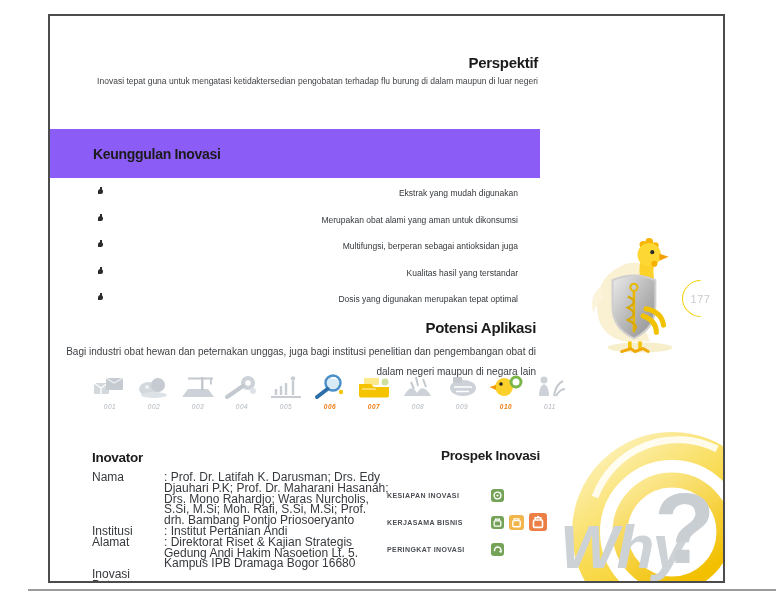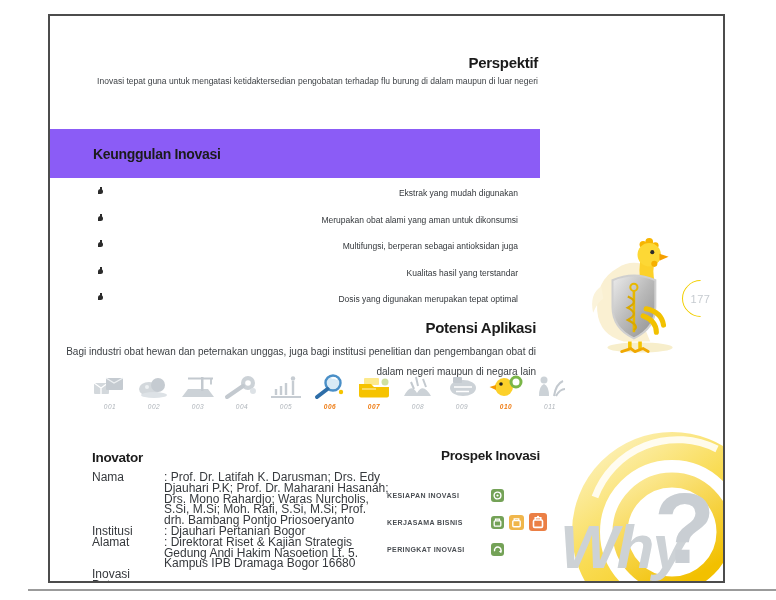--- a/index.html
+++ b/index.html
@@ -255,21 +255,21 @@
     <div class="why-q">?</div>
 
     <div class="inovator">
       <h3>Inovator</h3>
       <div class="info-row">
         <div class="info-label">Nama</div>
         <div class="info-value">: Prof. Dr. Latifah K. Darusman; Drs. Edy Djauhari P.K; Prof. Dr. Maharani Hasanah; Drs. Mono Rahardjo; Waras Nurcholis, S.Si, M.Si; Moh. Rafi, S.Si, M.Si; Prof. drh. Bambang Pontjo Priosoeryanto</div>
       </div>
       <div class="info-row">
         <div class="info-label">Institusi</div>
-        <div class="info-value">: Djauhari Pertanian Bogor</div>
+        <div class="info-value">: Institut Pertanian Andi</div>
       </div>
       <div class="info-row">
         <div class="info-label">Alamat</div>
         <div class="info-value">: Direktorat Riset &amp; Kajian Strategis Gedung Andi Hakim Nasoetion Lt. 5. Kampus IPB Dramaga Bogor 16680</div>
       </div>
       <div class="info-row">
         <div class="info-label">Inovasi Paten</div>
       </div>
     </div>
 

